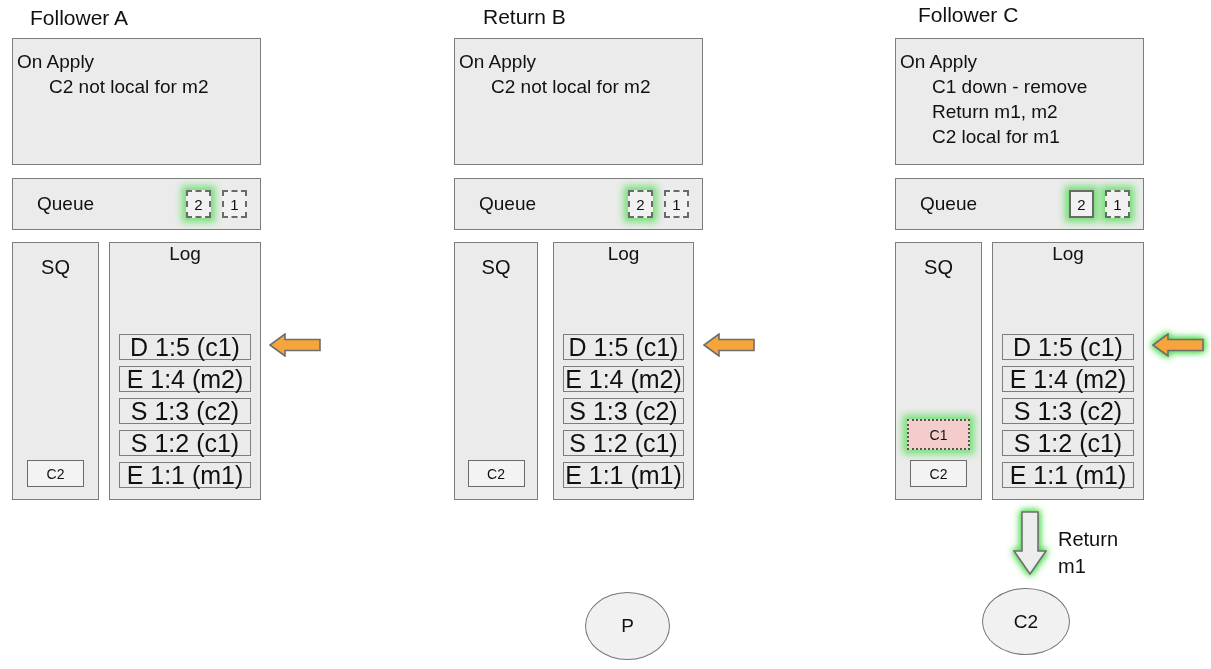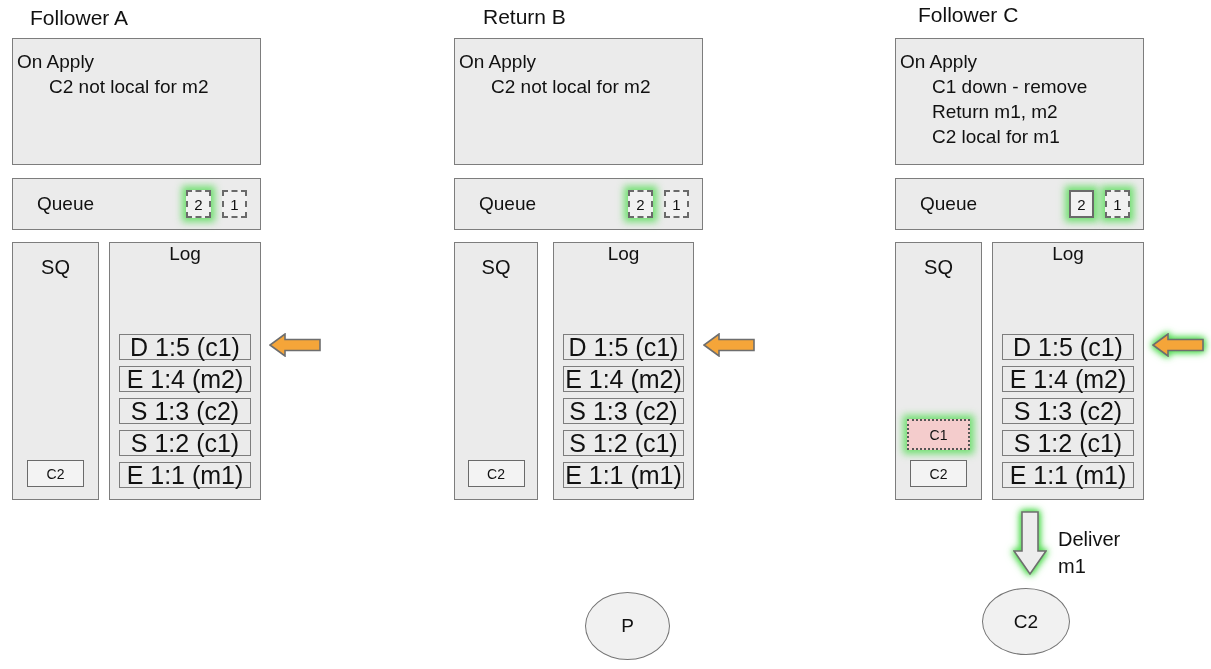--- a/index.html
+++ b/index.html
@@ -202,21 +202,21 @@
       </svg>
     </span>
 
     <span class="down-arrow svg-glow">
       <svg width="34" height="64" viewBox="0 0 34 64">
         <polygon points="9,1 25,1 25,40 33,40 17,63 1,40 9,40"></polygon>
       </svg>
     </span>
 
     <div class="deliver-label">
-      <div>Deliver</div>
+      <div>Return</div>
       <div>m1</div>
     </div>
 
     <div class="client">
       <span>C2</span>
     </div>
   </div>
 
 </div>
 

